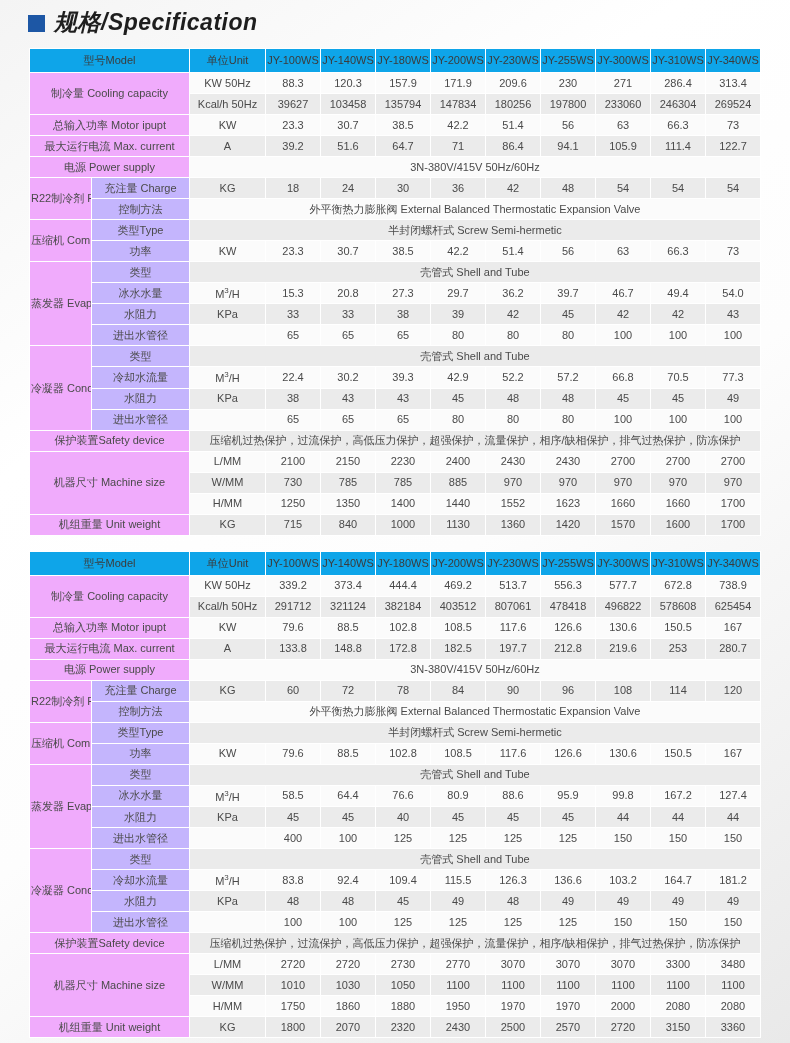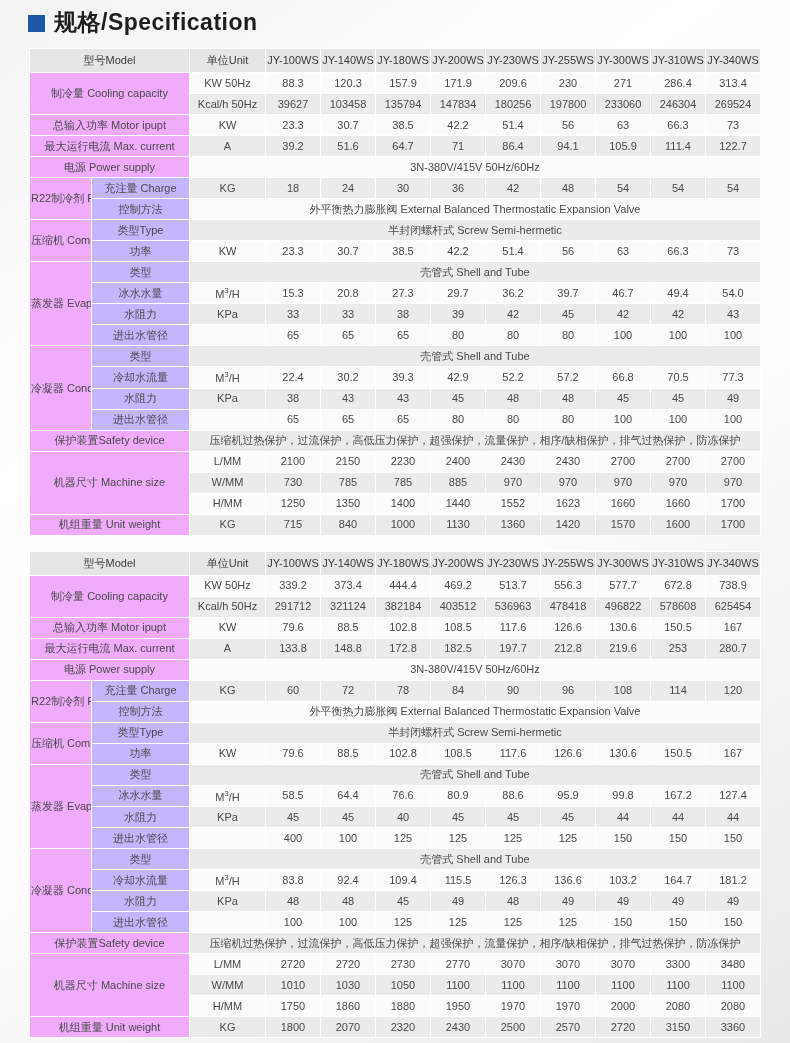--- a/index.html
+++ b/index.html
@@ -8,35 +8,35 @@
     width:790px; height:1043px;
     font-family:"Liberation Sans", sans-serif;
     background:
       linear-gradient(145deg, #f4f4f4 0%, #ffffff 30%, #fdfdfd 55%, #e9e9e9 100%);
     overflow:hidden;
   }
   .page { position:relative; width:790px; height:1043px; }
 
   .title-bar { display:flex; align-items:center; gap:9px; padding:7px 0 10px 28px; }
   .title-square { width:17px; height:17px; background:#1d57a5; margin-top:2px; }
-  .title-text { font-size:23px; color:#1e1e1e; font-weight:600; letter-spacing:.5px; }
+  .title-text { font-size:23px; color:#1e1e1e; font-weight:600; letter-spacing:.5px;font-style:italic; }
 
   table.spec {
     border-collapse:collapse; table-layout:fixed;
     width:731px; margin:0 0 15px 29px;
   }
   table.spec th, table.spec td {
     border:1px solid #ffffff;
     font-size:11px; line-height:1.15;
     padding:3px 1px; text-align:center;
     color:#4a4a4a; overflow:hidden; white-space:nowrap;
     height:21px;
   }
   table.spec th {
-    background:#e5e5e5; color:#3b3b3b; font-weight:400; height:24px;
+    background:#0ea5e9; color:#3b3b3b; font-weight:400; height:24px;
   }
   td.group { background:#f0abfc; color:#3b3b3b; white-space:normal; line-height:1.2; }
   td.sub   { background:#c4b5fd; color:#3f3f3f; }
   td.data  { background:#fbfbfb; }
   tr.alt td.data { background:#ebebeb; }
   td.span-cell { white-space:normal; }
   sup { font-size:8px; }
 </style>
 </head>
 <body>
@@ -359,21 +359,21 @@
             <td class="data">577.7</td>
             <td class="data">672.8</td>
             <td class="data">738.9</td>
           </tr>
           <tr class="alt">
             <td class="data">Kcal/h 50Hz</td>
             <td class="data">291712</td>
             <td class="data">321124</td>
             <td class="data">382184</td>
             <td class="data">403512</td>
-            <td class="data">536963</td>
+            <td class="data">807061</td>
             <td class="data">478418</td>
             <td class="data">496822</td>
             <td class="data">578608</td>
             <td class="data">625454</td>
           </tr>
           <tr>
             <td class="group" colspan="2">总输入功率 Motor ipupt</td>
             <td class="data">KW</td>
             <td class="data">79.6</td>
             <td class="data">88.5</td>

